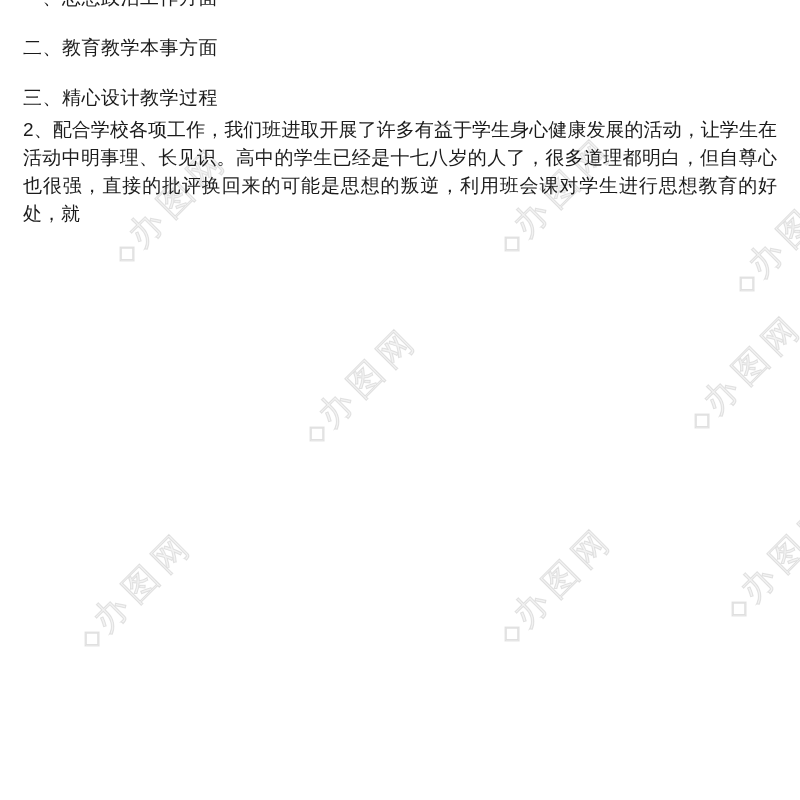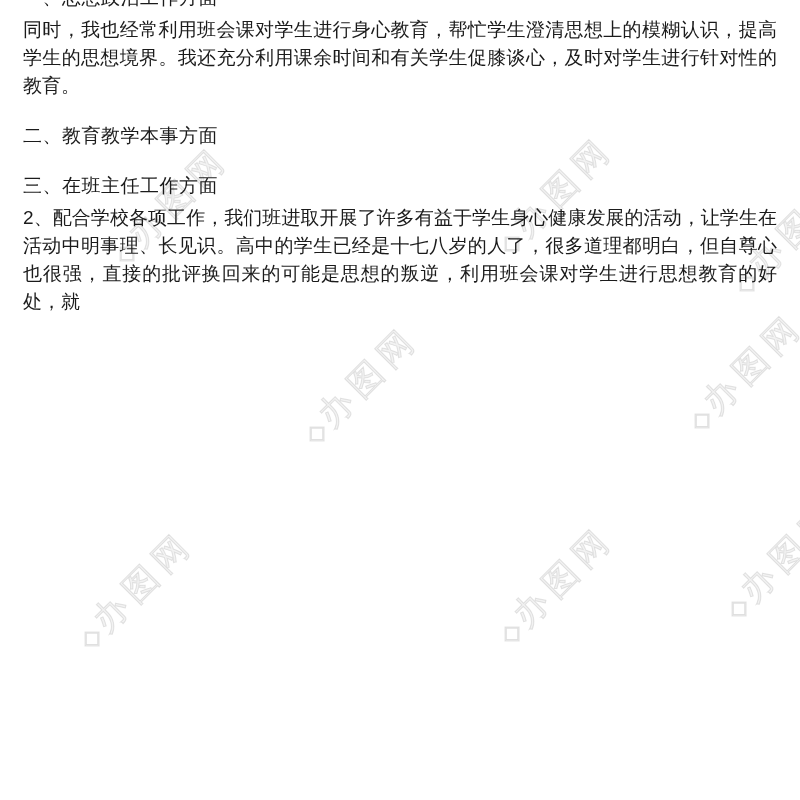--- a/index.html
+++ b/index.html
@@ -77,26 +77,25 @@
     <div class="wm wm5"><span class="wm-logo">◇</span><span>办图网</span></div>
     <div class="wm wm6"><span class="wm-logo">◇</span><span>办图网</span></div>
     <div class="wm wm7"><span class="wm-logo">◇</span><span>办图网</span></div>
     <div class="wm wm8"><span class="wm-logo">◇</span><span>办图网</span></div>
   </div>
 
   <div class="content">
 
     <div class="sec">
       <h2 class="sec-heading">一、思想政治工作方面</h2>
-      <p class="para">同时，我也经常利用班会课对学生进行身心教育，帮忙学生澄清思想上的模糊认识，提高学生的思想境界。我还充分利用课余时间和有关学生促膝谈心，及时对学生进行针对性的教育。</p>
     </div>
 
     <div class="sec">
       <h2 class="sec-heading">二、教育教学本事方面</h2>
     </div>
 
     <div class="sec">
-      <h2 class="sec-heading">三、在班主任工作方面</h2>
+      <h2 class="sec-heading">三、精心设计教学过程</h2>
       <p class="para">2、配合学校各项工作，我们班进取开展了许多有益于学生身心健康发展的活动，让学生在活动中明事理、长见识。高中的学生已经是十七八岁的人了，很多道理都明白，但自尊心也很强，直接的批评换回来的可能是思想的叛逆，利用班会课对学生进行思想教育的好处，就</p>
     </div>
 
   </div>
 </div>
 
 </body></html>

